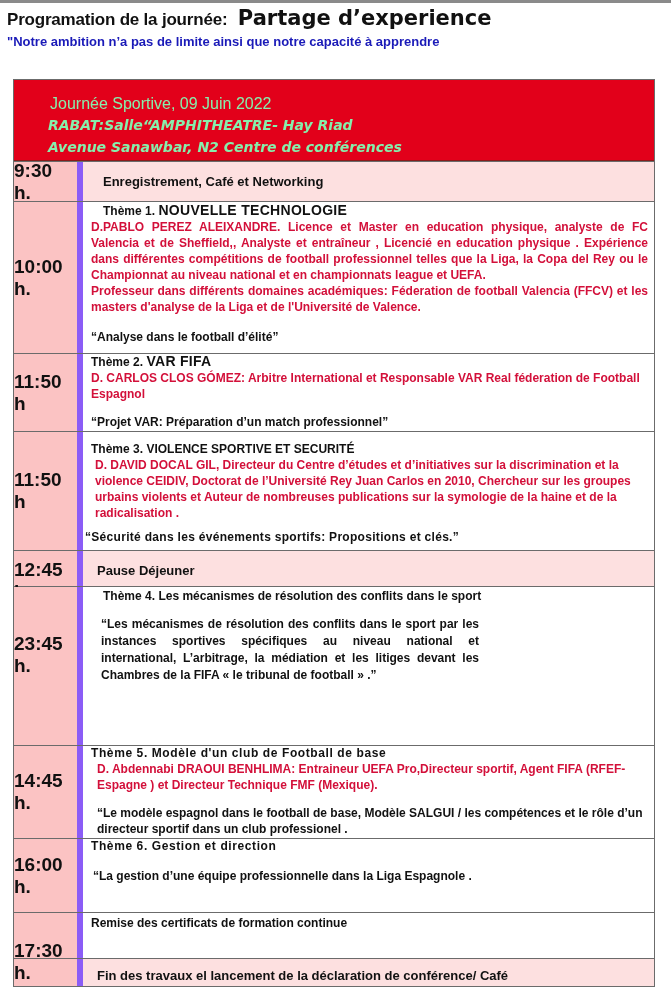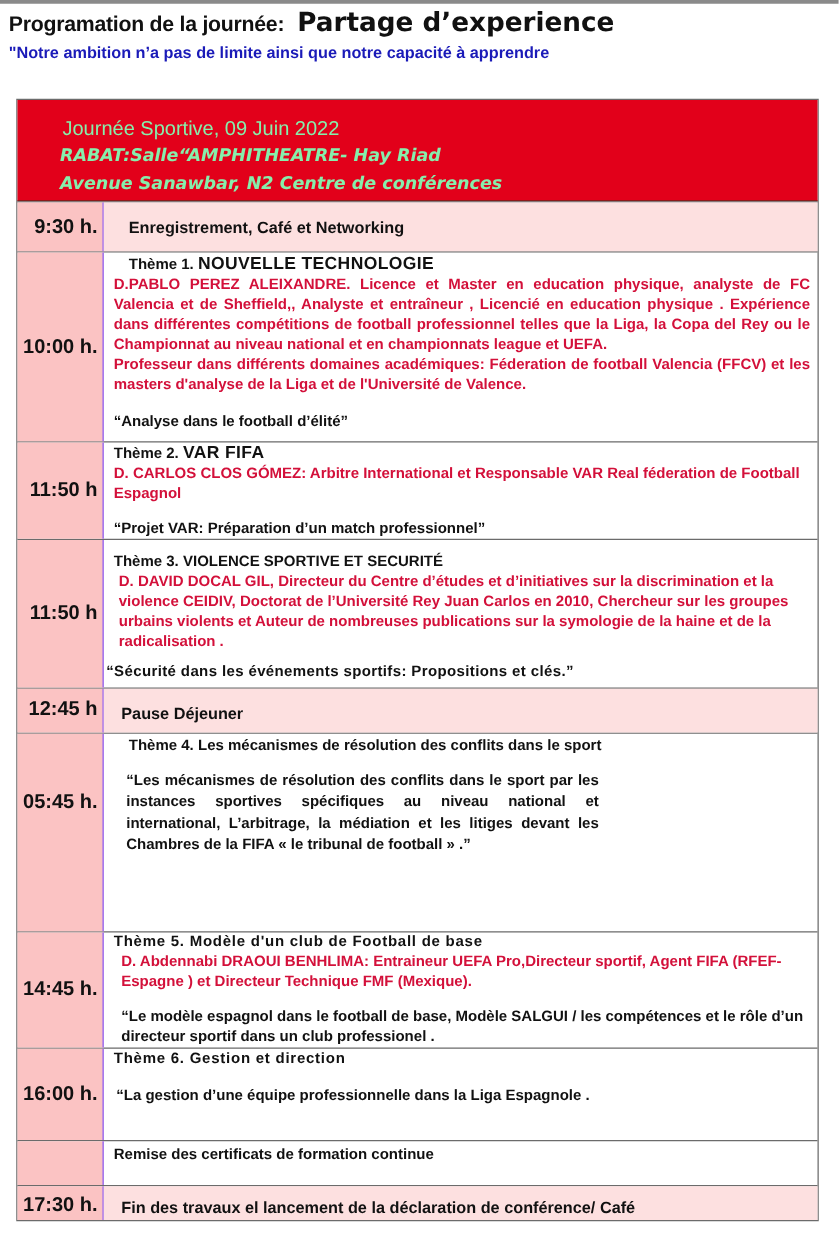--- a/index.html
+++ b/index.html
@@ -28,22 +28,22 @@
   }
   .header {
     background: #e2001a; height: 81px; padding: 13px 0 0 34px; box-sizing: border-box;
     color: #86efac; border-bottom: 1px solid #8a1a1a;
   }
   .header .date { font-family: "Liberation Sans", sans-serif; font-size: 16px; line-height: 21px; margin-left: 2px; }
   .header .venue { font-family: "DejaVu Sans", sans-serif; font-style: italic; font-weight: bold; font-size: 14px; line-height: 22px; }
   .row { display: flex; border-top: 1px solid #6b6b6b; box-sizing: border-box; }
   .row:first-of-type { border-top: none; }
   .time {
-    width: 69px; flex: 0 0 69px; background: #fbc3c3; border-right: 1px solid #8b5cf6;
-    font-family: "Liberation Sans", sans-serif; font-weight: bold; font-size: 16px; color: #111;
+    width: 69px; flex: 0 0 69px; background: #fbc3c3; border-right: 6px solid #8b5cf6;
+    font-family: "Liberation Sans", sans-serif; font-weight: bold; font-size: 19px; color: #111;
     display: flex; align-items: center; justify-content: flex-end; padding-right: 4px; box-sizing: border-box;
   }
   .time.bottom { align-items: flex-end; padding-bottom: 4px; }
   .time.top { align-items: flex-start; padding-top: 8px; }
   .content {
     flex: 1; padding: 2px 6px 2px 8px; box-sizing: border-box;
     font-family: "Liberation Sans", sans-serif; font-weight: bold; font-size: 12px; line-height: 16px; color: #111;
   }
   .pink .content { background: #fde0e0; }
   .theme { color: #111; font-size: 12px; line-height: 15px; }
@@ -111,21 +111,21 @@
       <div class="quote spaced" style="margin-top:8px;letter-spacing:0.3px;">“Sécurité dans les événements sportifs: Propositions et clés.”</div>
     </div>
   </div>
 
   <div class="row pink" style="height:36px;">
     <div class="time top">12:45 h</div>
     <div class="content" style="display:flex;align-items:center;padding-left:14px;padding-top:6px;font-size:13px;">Pause Déjeuner</div>
   </div>
 
   <div class="row" style="height:159px;">
-    <div class="time" style="align-items:flex-start;padding-top:46px;">05:45 h.</div>
+    <div class="time" style="align-items:flex-start;padding-top:46px;">23:45 h.</div>
     <div class="content" style="padding-top:2px;">
       <div class="theme" style="padding-left:12px;">
         <span>Thème 4.</span>
         <span>Les mécanismes de résolution des conflits dans le sport</span>
       </div>
       <div class="quote" style="margin-top:12px;padding-left:10px;width:378px;text-align:justify;line-height:17px;">“Les mécanismes de résolution des conflits dans le sport par les instances sportives spécifiques au niveau national et international, L’arbitrage, la médiation et les litiges devant les Chambres de la FIFA « le tribunal de football » .”</div>
     </div>
   </div>
 
   <div class="row" style="height:93px;">
@@ -144,21 +144,21 @@
     <div class="time">16:00 h.</div>
     <div class="content" style="padding-top:0;">
       <div class="theme spaced">
         <span>Thème 6.</span>
         <span>Gestion et direction</span>
       </div>
       <div class="quote" style="margin-top:14px;padding-left:2px;">“La gestion d’une équipe professionnelle dans la Liga Espagnole  .</div>
     </div>
   </div>
 
-  <div class="row" style="height:36px;">
+  <div class="row" style="height:46px;">
     <div class="time"></div>
     <div class="content" style="padding-top:2px;">Remise des certificats de formation continue</div>
   </div>
 
   <div class="row pink" style="height:28px;">
     <div class="time bottom" style="padding-bottom:2px;">17:30 h.</div>
     <div class="content" style="display:flex;align-items:flex-end;padding-left:14px;padding-bottom:2px;font-size:13px;">Fin des travaux el lancement de la déclaration de conférence/ Café</div>
   </div>
 </div>
 

